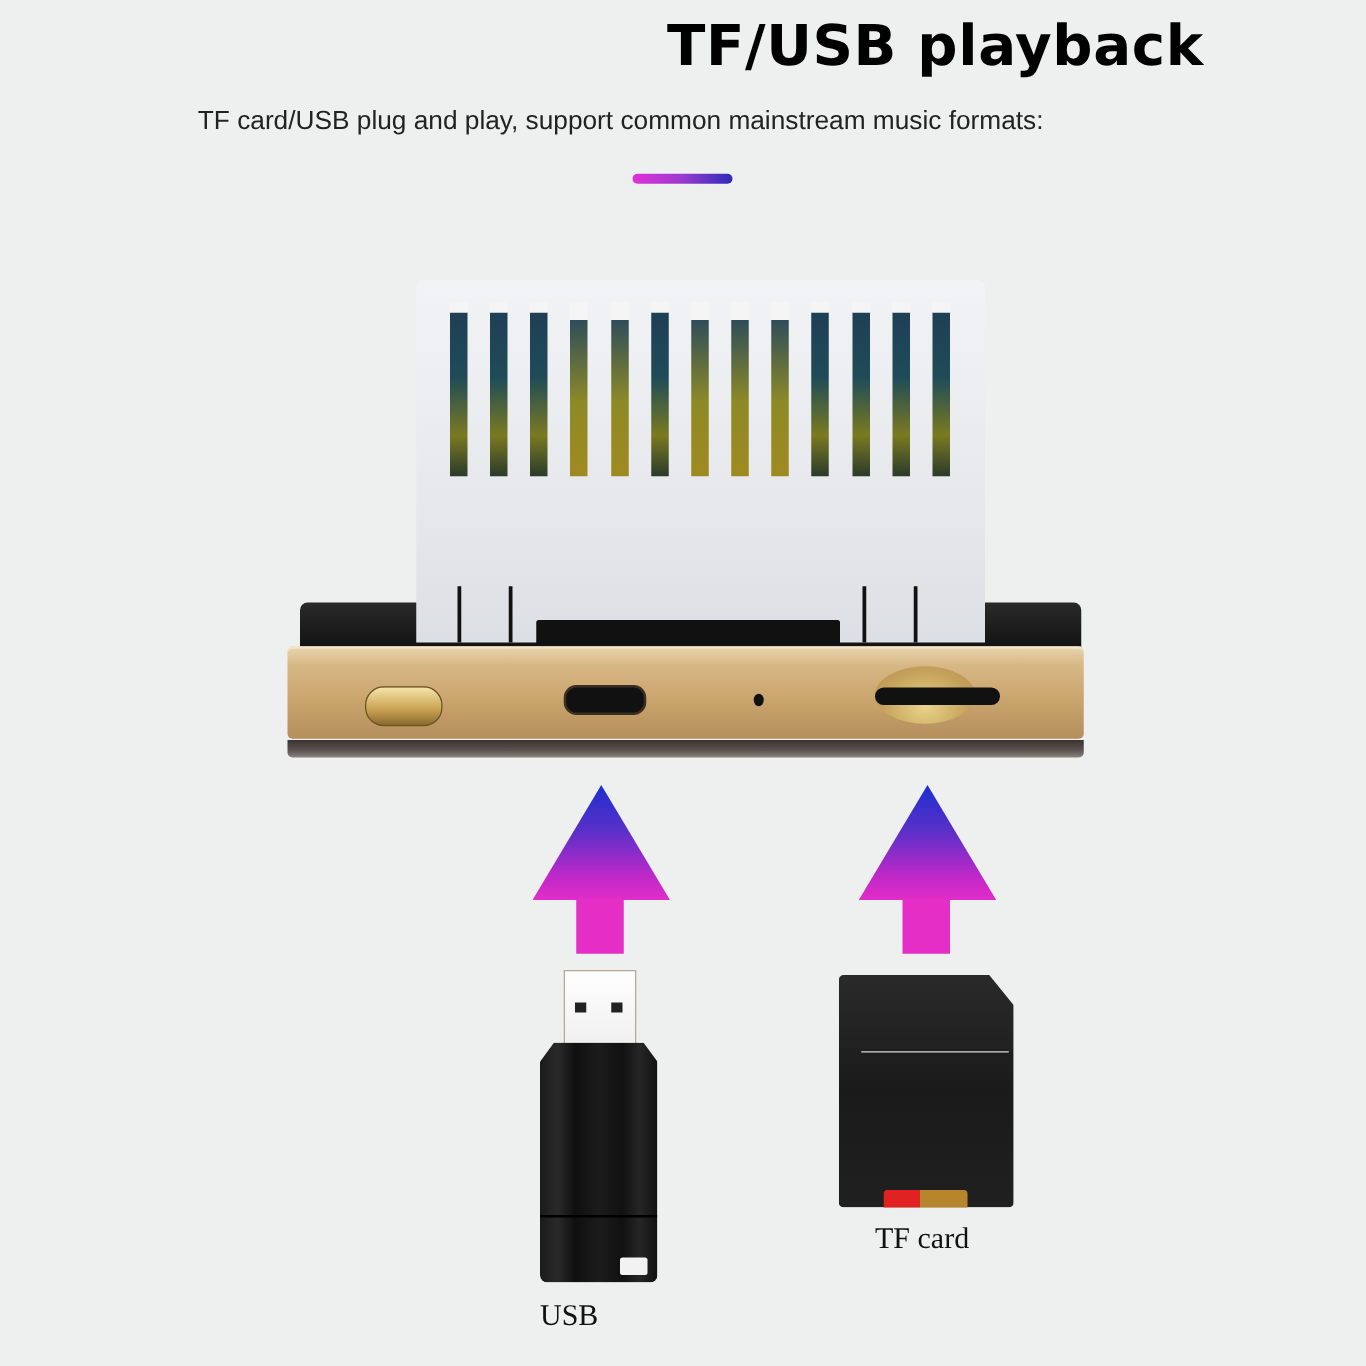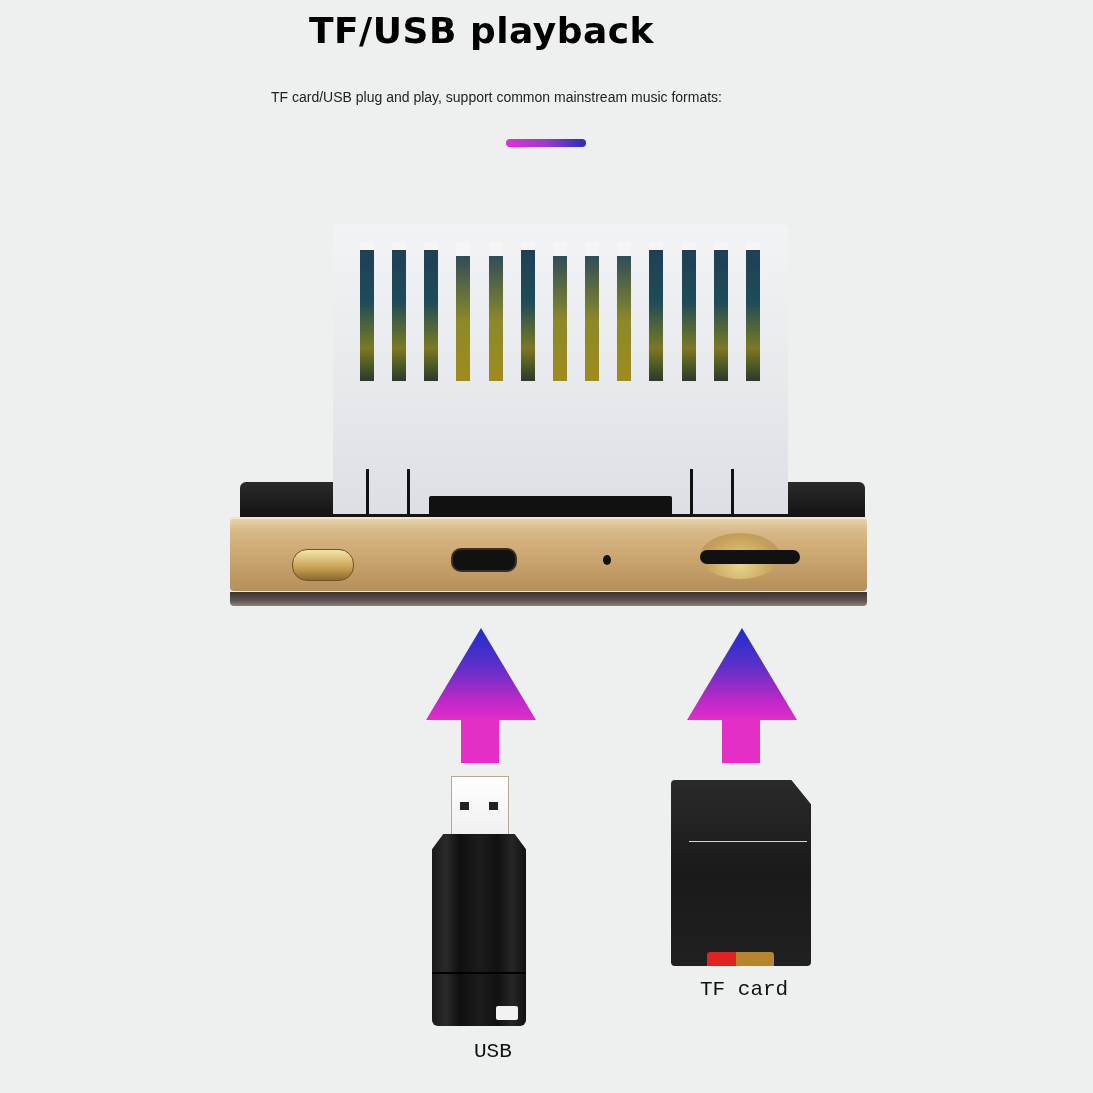--- a/index.html
+++ b/index.html
@@ -4,26 +4,26 @@
 <style>
   html, body { margin: 0; padding: 0; }
   body {
     width: 1093px; height: 1093px; overflow: hidden;
     background: #eef0ef;
     position: relative;
     font-family: "DejaVu Sans", sans-serif;
   }
   .title {
     position: absolute; top: 10px; left: 0; width: 963px;
-    text-align: center; font-size: 36px; font-weight: bold;
+    text-align: right; font-size: 45px; font-weight: bold;
     color: #000; letter-spacing: 0.5px;
   }
   .subtitle {
     position: absolute; top: 86px; left: 0; width: 993px;
-    text-align: center; font-size: 14px; line-height: 22px; color: #222;
+    text-align: center; font-size: 21px; line-height: 22px; color: #222;
     font-family: "Liberation Sans", sans-serif;
   }
   .accent-bar {
     position: absolute; top: 139px; left: 506px; width: 80px; height: 8px;
     border-radius: 4px;
     background: linear-gradient(90deg, #e030d8, #9a3ad0 50%, #2a2db8);
   }
   
   .device { position: absolute; left: 226px; top: 220px; width: 645px; height: 395px; }
   .cover {
@@ -104,21 +104,21 @@
   
   .sd {
     position: absolute; left: 671px; top: 780px; width: 140px; height: 186px;
     background: linear-gradient(180deg, #2a2a2a, #1a1a1a 50%, #202020);
     clip-path: polygon(0 0, 86% 0, 100% 13%, 100% 100%, 0 100%, 0 26%, 1% 28%, 1% 100%, 0 100%);
     border-radius: 4px;
   }
   .sd-line { position: absolute; left: 689px; top: 841px; width: 118px; height: 1px; background: #d8d8d8; }
   .sd-tab-red { position: absolute; left: 707px; top: 952px; width: 29px; height: 14px; background: #e02222; border-radius: 3px 0 0 0; }
   .sd-tab-gold { position: absolute; left: 736px; top: 952px; width: 38px; height: 14px; background: #b7862c; border-radius: 0 3px 0 0; }
-  .label { position: absolute; font-size: 21px; color: #111; font-family: Liberation Mono, monospace; }
+  .label { position: absolute; font-size: 24px; color: #111; font-family: Liberation Serif, serif; }
 </style>
 </head>
 <body>
 
 <div class="title">TF/USB playback</div>
 <div class="subtitle">
   <div>TF card/USB plug and play, support common mainstream music formats:</div>
 </div>
 <div class="accent-bar"></div>
 
@@ -167,19 +167,19 @@
 <div class="usb">
   <div class="usb-plug">
     <div class="hole" style="left:8px"></div>
     <div class="hole" style="left:37px"></div>
   </div>
   <div class="usb-body">
     <div class="ring"></div>
     <div class="lanyard"></div>
   </div>
 </div>
-<div class="label" style="left:474px; top:1040px;">USB</div>
+<div class="label" style="left:432px; top:1040px;">USB</div>
 
 <div class="sd"></div>
 <div class="sd-line"></div>
 <div class="sd-tab-red"></div>
 <div class="sd-tab-gold"></div>
 <div class="label" style="left:700px; top:978px;">TF card</div>
 
 </body></html>

